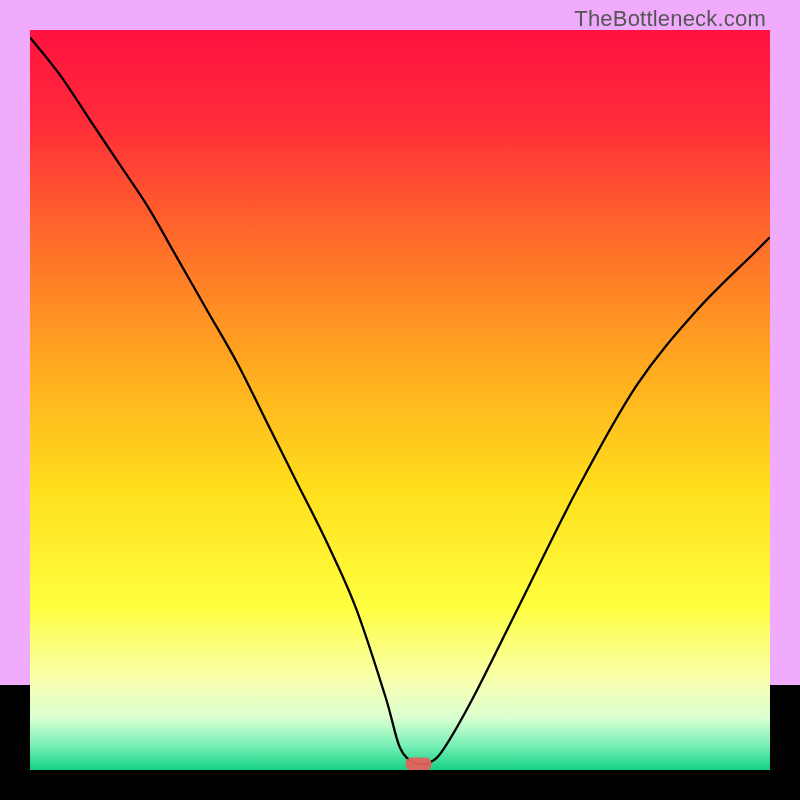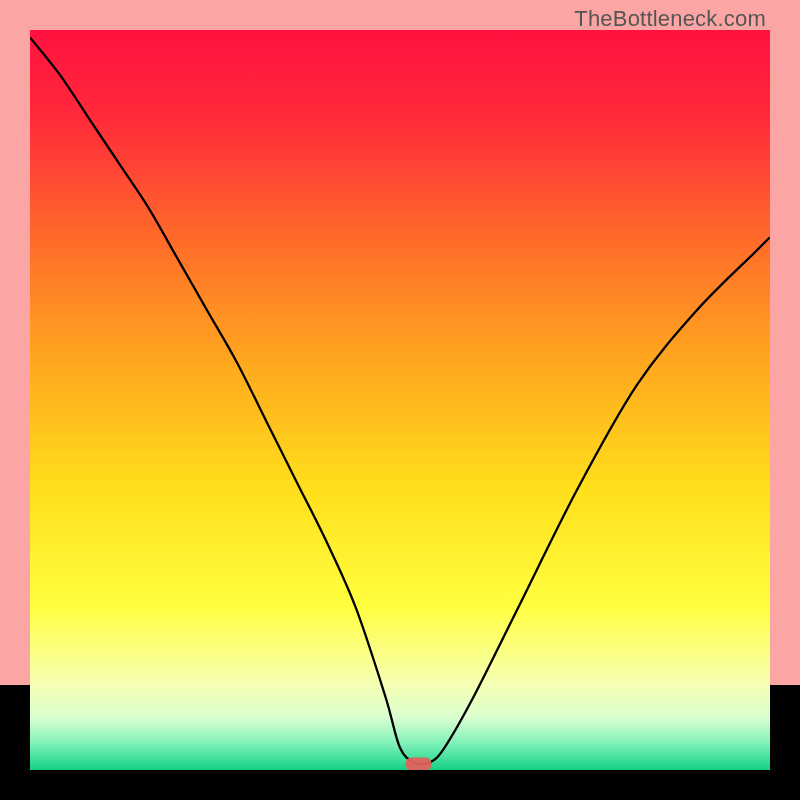--- a/index.html
+++ b/index.html
@@ -10,21 +10,21 @@
     background: #000;
     overflow: hidden;
     font-family: Arial, Helvetica, sans-serif;
   }
   .frame {
     position: absolute;
     left: 0;
     top: 0;
     width: 800px;
     height: 685px;
-    background: #fca5a5;
+    background: #f0abfc;
   }
   .plot-area {
     position: absolute;
     left: 30px;
     top: 30px;
     width: 740px;
     height: 740px;
   }
   .gradient-bg {
     position: absolute;

